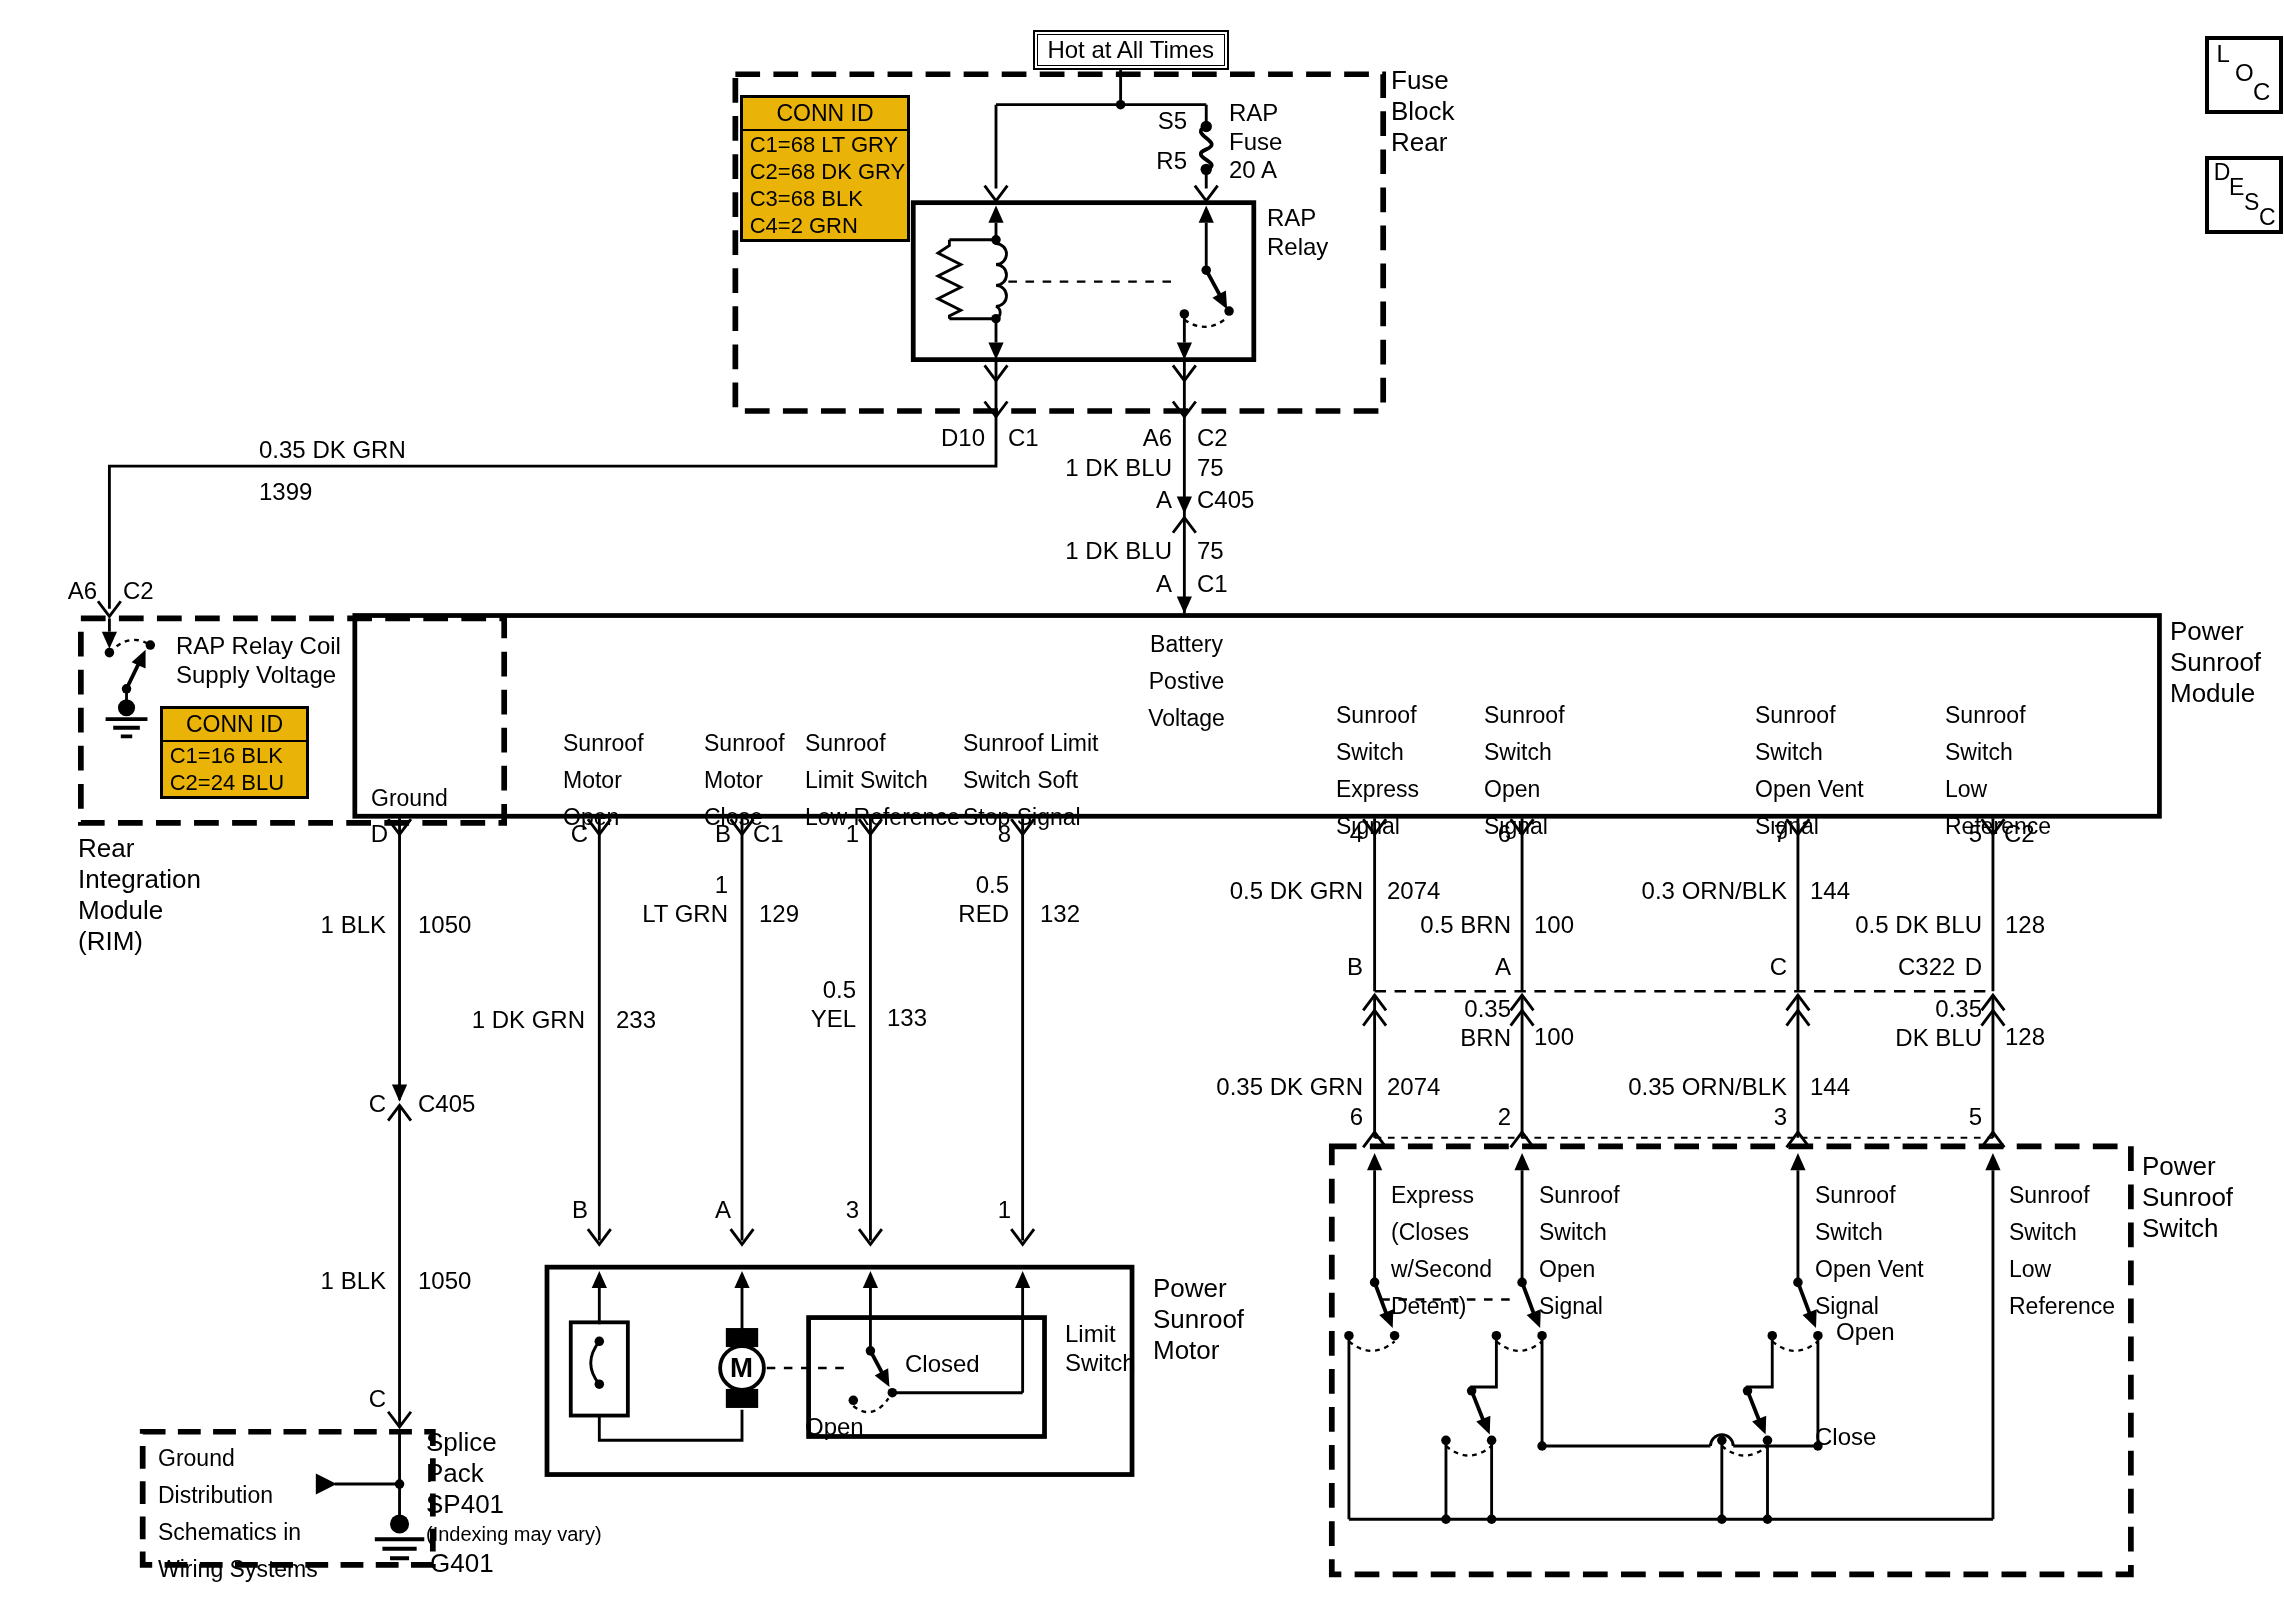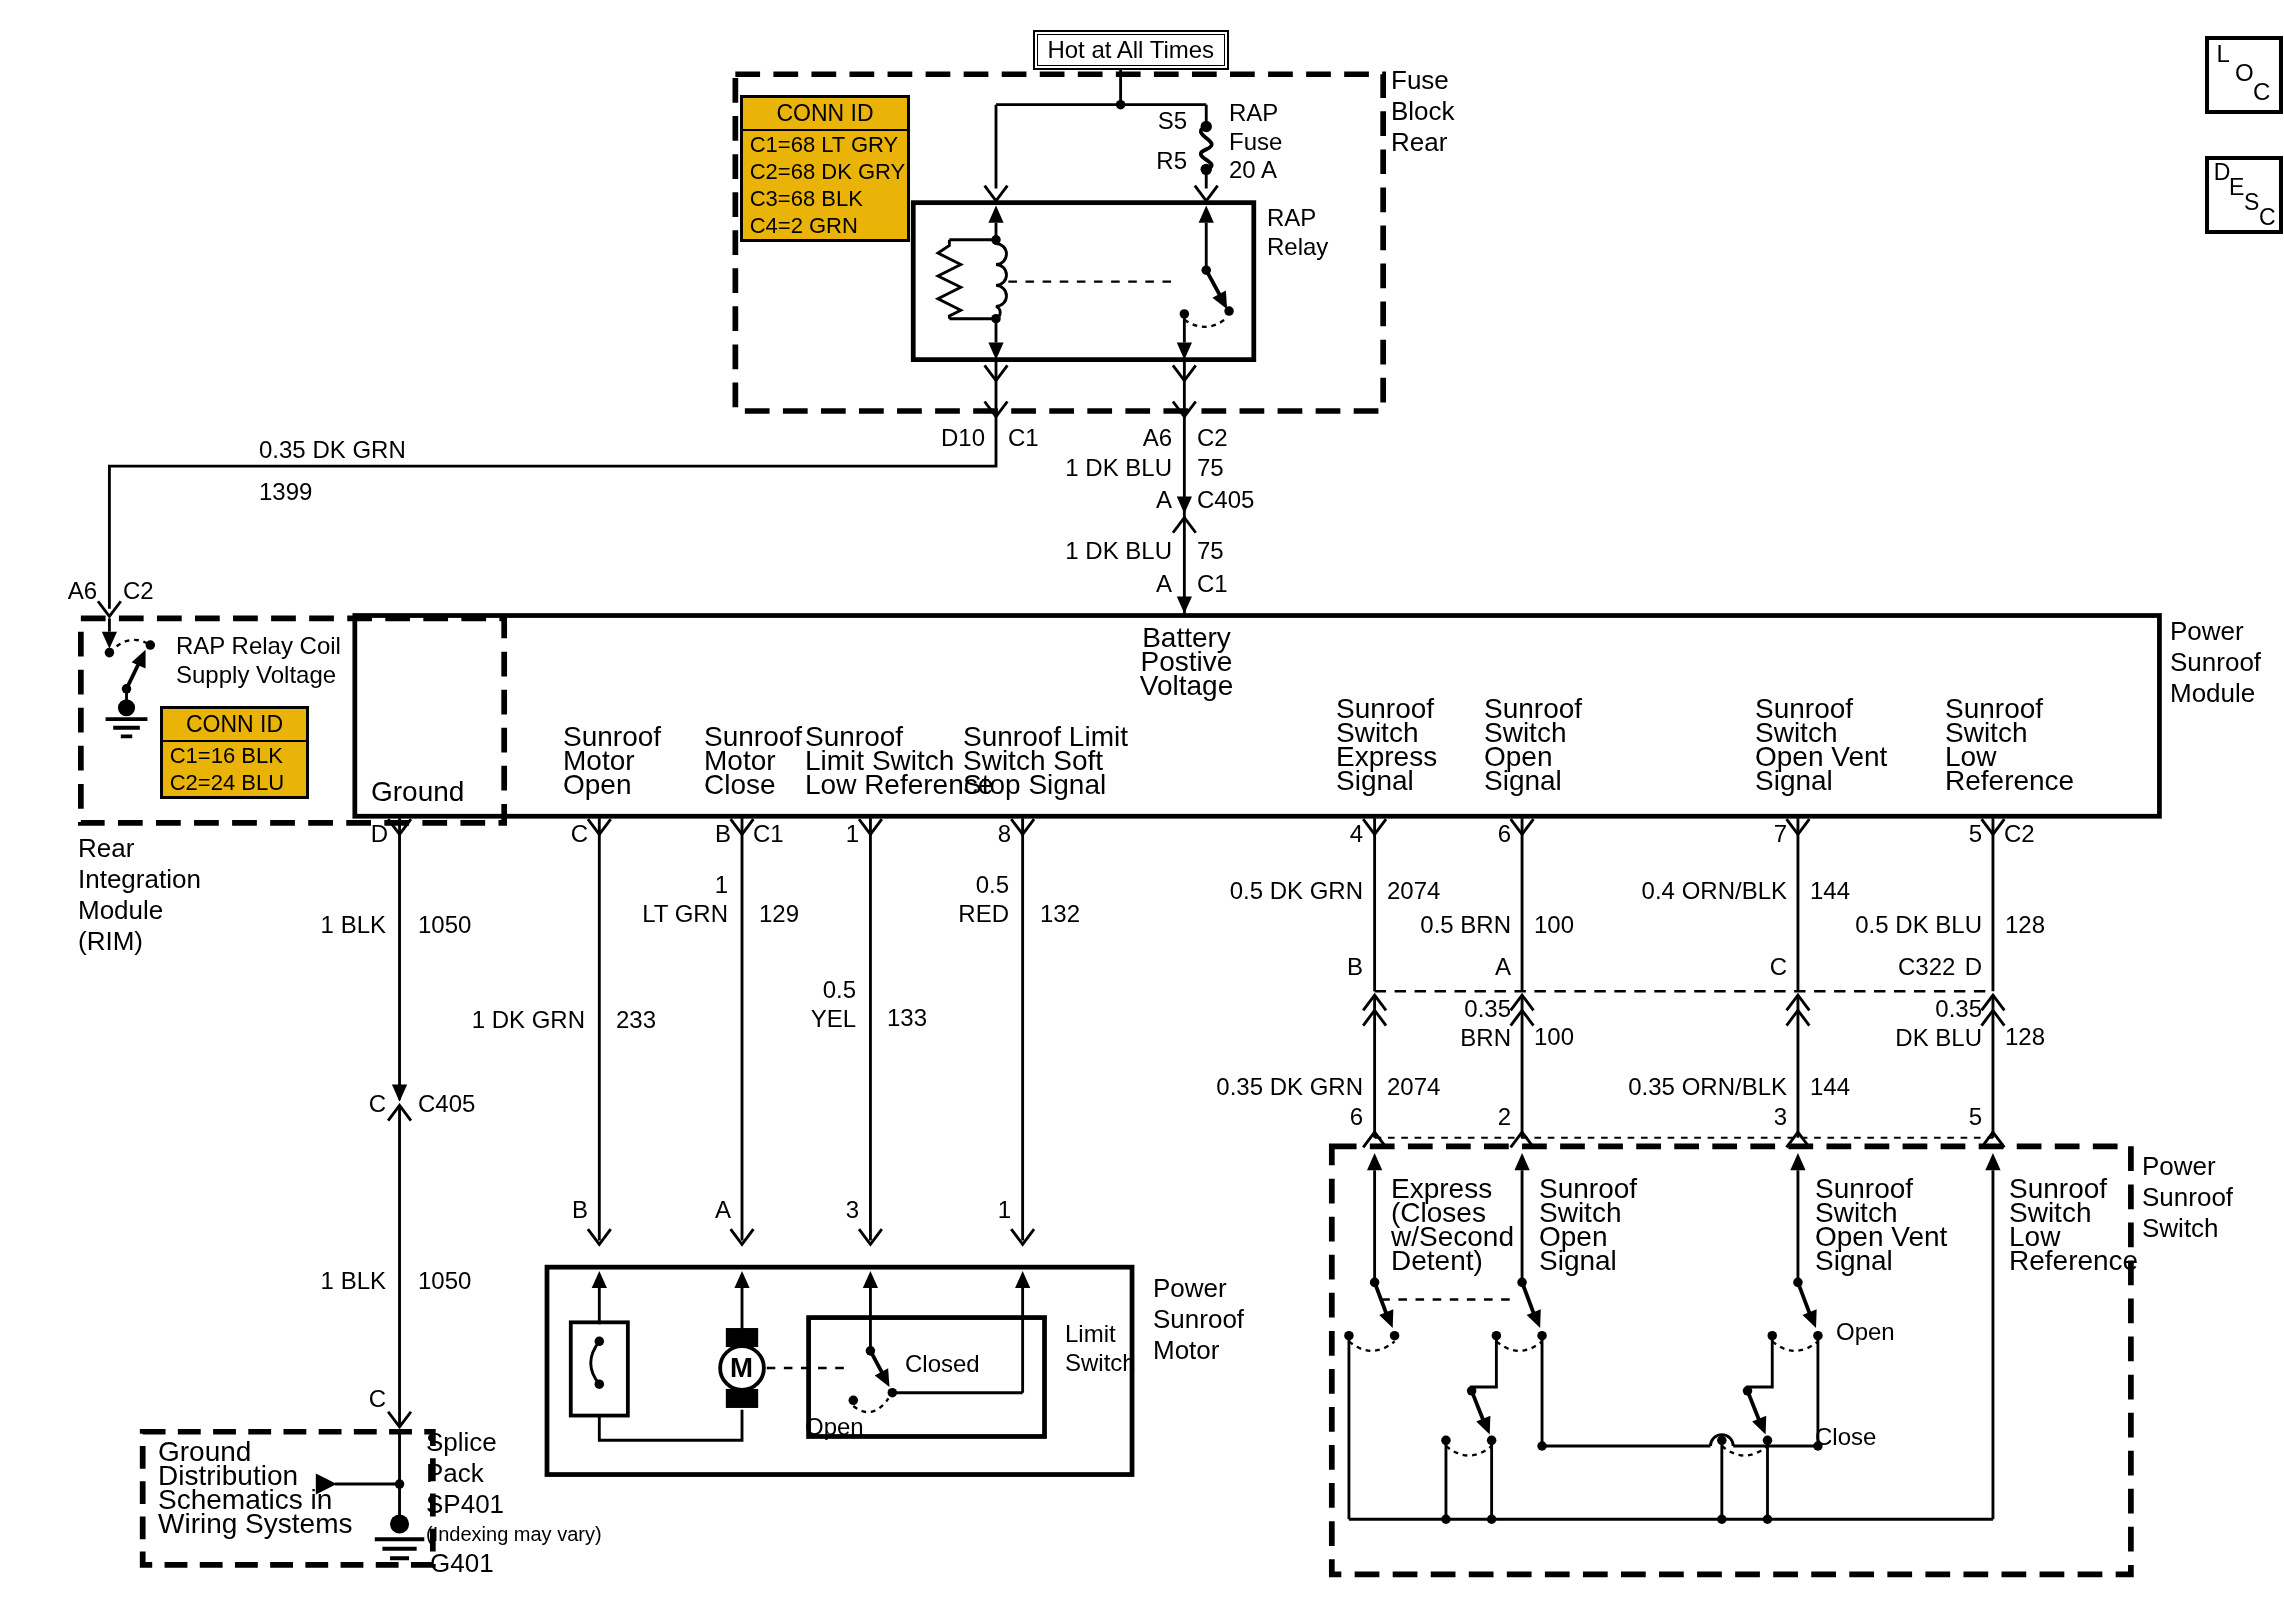--- a/index.html
+++ b/index.html
@@ -2,21 +2,21 @@
 <html style="font-size:15px"><head>
 <meta charset="utf-8">
 <style>
   html,body{margin:0;padding:0;background:#fff}
   #canvas{position:relative;width:2285px;height:1603px;background:#fff;overflow:hidden;
           font-family:"Liberation Sans",sans-serif;color:#000}
   svg{position:absolute;left:0;top:0}
   .lb{position:absolute;font-size:24px;line-height:28.5px;white-space:pre-line;color:#000}
   .ra{text-align:right}
   .big{font-size:26px;line-height:31px}
-  .md{font-size:28px;line-height:24px}
+  .md{font-size:23px;line-height:37px}
   .sm{font-size:20px;line-height:23px}
   .hotbox{position:absolute;left:1033px;top:30px;border:2.9px solid #000;padding:1.9px;background:#fff}
   .hotbox-inner{border:1.9px solid #000;padding:1px 9.5px;font-size:24px;white-space:nowrap}
   .ctable{position:absolute;border:3.8px solid #000;background:#eab308}
   .ctable .hd{border-bottom:2.9px solid #000;text-align:center;padding:1.9px 3.8px;font-size:23px;line-height:27.6px}
   .ctable .row{padding:0 6.7px;font-size:22px;line-height:27px;white-space:nowrap}
   .cornerbtn{position:absolute;left:2205px;width:70px;height:70px;border:4.8px solid #000;background:#fff;cursor:pointer}
   .cornerbtn span{position:absolute;font-size:24px;line-height:24px}
 </style>
 </head>
@@ -411,21 +411,21 @@
 <div class="lb big" style="left:426px;top:1427px">Splice
 Pack
 SP401</div>
 <div class="lb sm" style="left:426px;top:1523px">(Indexing may vary)</div>
 <div class="lb big" style="left:430px;top:1548px">G401</div>
 
 <div class="lb ra" style="right:922px;top:877px">0.5 DK GRN</div>
 <div class="lb" style="left:1387px;top:877px">2074</div>
 <div class="lb ra" style="right:774px;top:911px">0.5 BRN</div>
 <div class="lb" style="left:1534px;top:911px">100</div>
-<div class="lb ra" style="right:498px;top:877px">0.4 ORN/BLK</div>
+<div class="lb ra" style="right:498px;top:877px">0.3 ORN/BLK</div>
 <div class="lb" style="left:1810px;top:877px">144</div>
 <div class="lb ra" style="right:303px;top:911px">0.5 DK BLU</div>
 <div class="lb" style="left:2005px;top:911px">128</div>
 
 <div class="lb ra" style="right:922px;top:953px">B</div>
 <div class="lb ra" style="right:774px;top:953px">A</div>
 <div class="lb ra" style="right:498px;top:953px">C</div>
 <div class="lb ra" style="right:303px;top:953px">D</div>
 <div class="lb" style="left:1898px;top:953px">C322</div>
 

